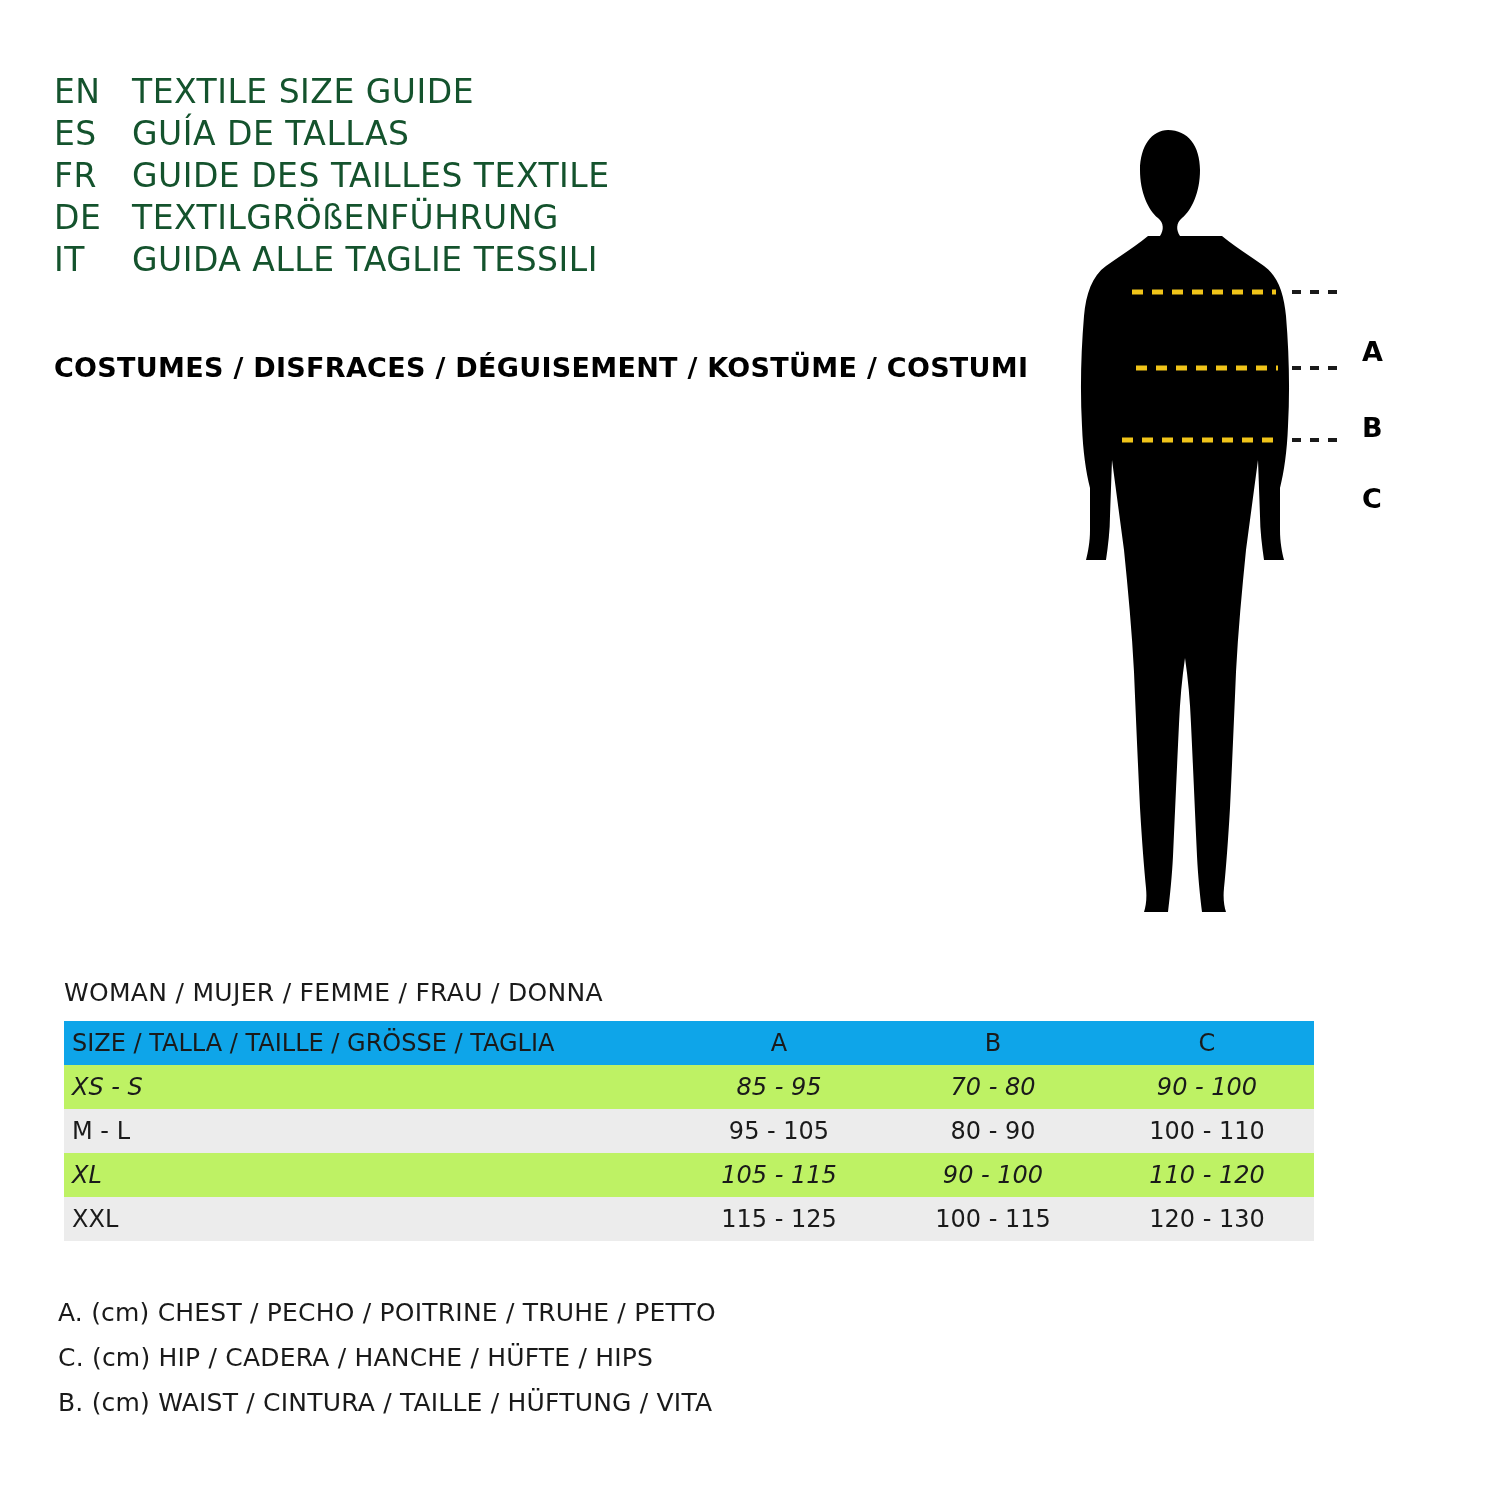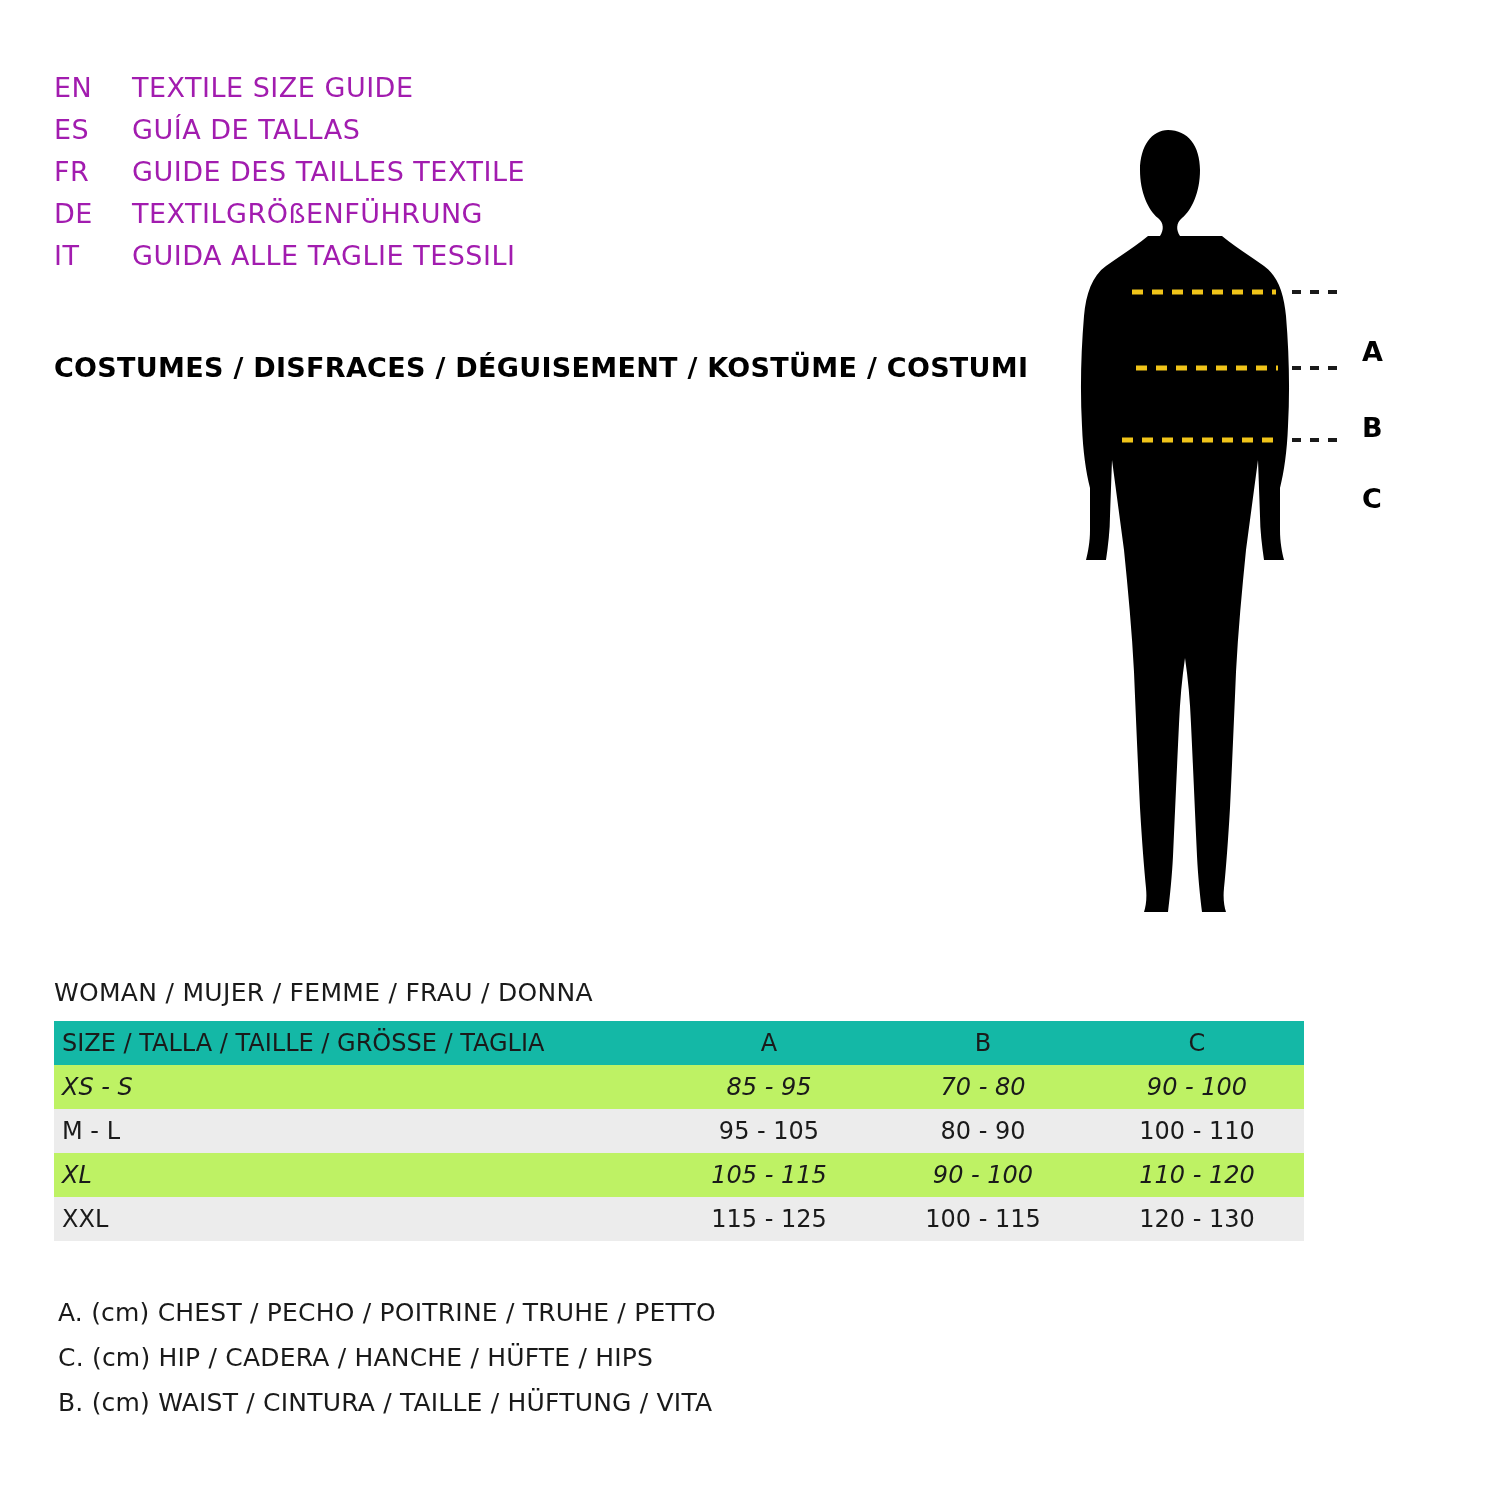--- a/index.html
+++ b/index.html
@@ -20,23 +20,23 @@
   .lang-block {
     position: absolute;
     left: 54px;
     top: 72px;
     width: 960px;
   }
   .lang-row {
     display: flex;
     align-items: baseline;
     height: 42px;
-    font-size: 27px;
+    font-size: 33px;
     letter-spacing: 0.5px;
-    color: #a21caf;
+    color: #14532d;
   }
   .lang-code {
     width: 78px;
     flex: 0 0 78px;
   }
   .lang-text {
     flex: 1 1 auto;
   }
 
   .costumes-line {
@@ -68,21 +68,21 @@
     font-weight: bold;
     color: #000;
   }
   .marker-a { left: 322px; top: 276px; }
   .marker-b { left: 322px; top: 352px; }
   .marker-c { left: 322px; top: 423px; }
 
   
   .table-section {
     position: absolute;
-    left: 54px;
+    left: 64px;
     top: 978px;
     width: 1400px;
   }
   .table-caption {
     font-size: 25px;
     color: #1a1a1a;
     margin-bottom: 14px;
     letter-spacing: 0.3px;
   }
   table.size-table {
@@ -97,21 +97,21 @@
     text-align: center;
     font-weight: normal;
   }
   table.size-table th.size-col,
   table.size-table td.size-col {
     text-align: left;
     width: 590px;
     padding-left: 8px;
   }
   table.size-table thead tr {
-    background: #14b8a6;
+    background: #0ea5e9;
   }
   table.size-table tbody tr.odd {
     background: #bef264;
     font-style: italic;
   }
   table.size-table tbody tr.even {
     background: #ececec;
   }
 
   

